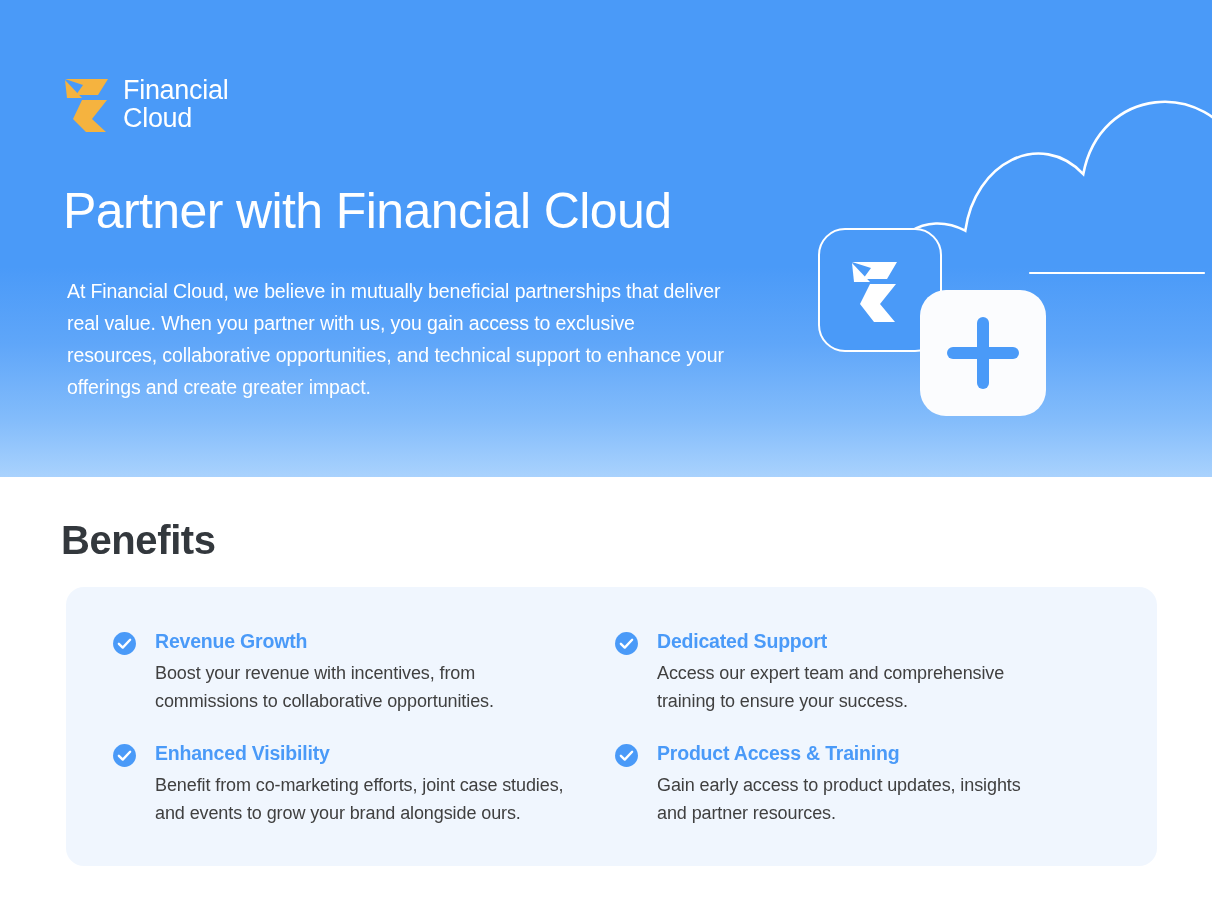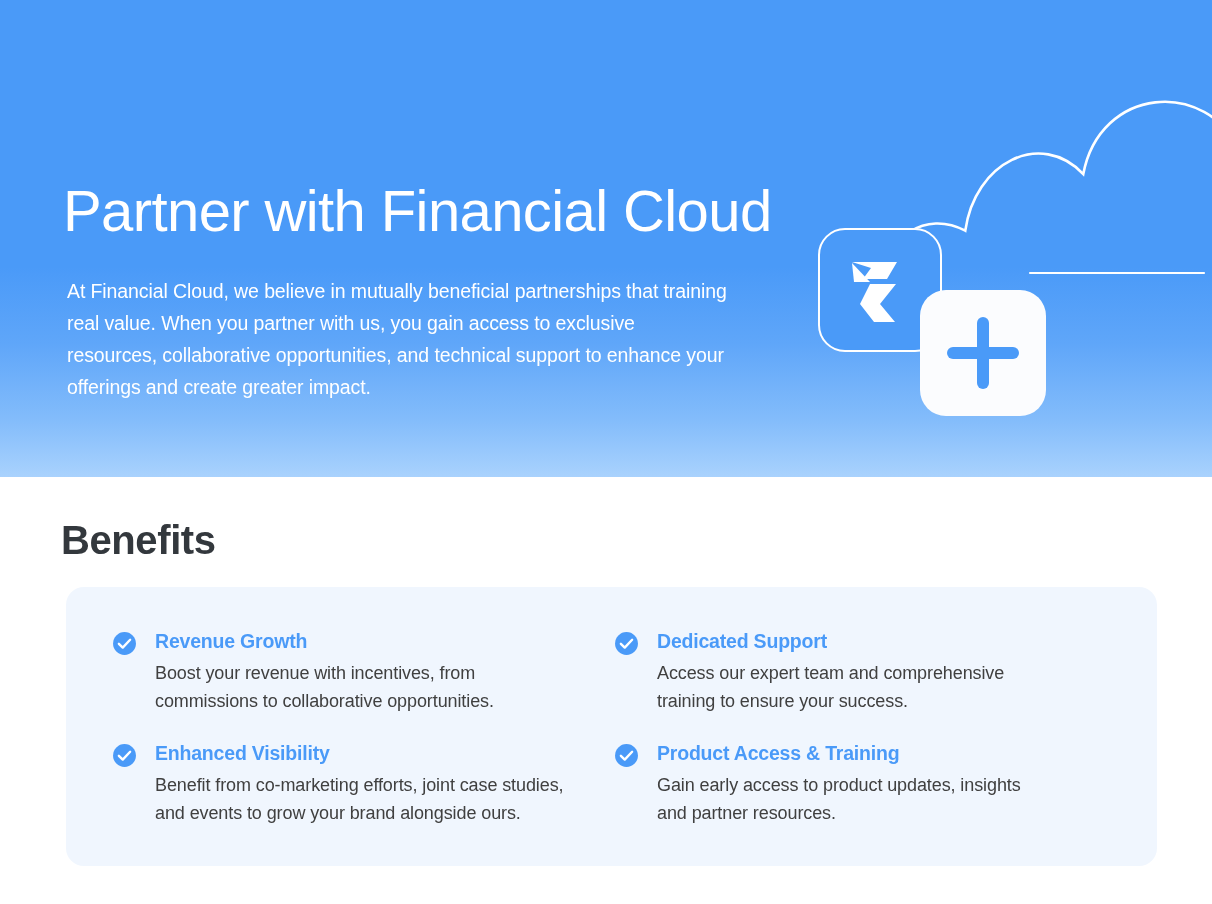--- a/index.html
+++ b/index.html
@@ -60,21 +60,21 @@
     letter-spacing: -0.3px;
     white-space: pre-line;
   }
 
   .hero-title {
     position: absolute;
     left: 63px;
     top: 181px;
     margin: 0;
     color: #ffffff;
-    font-size: 58px;
+    font-size: 50px;
     line-height: 60px;
     font-weight: 400;
     letter-spacing: -0.6px;
     z-index: 4;
   }
 
   .hero-sub {
     position: absolute;
     left: 67px;
     top: 275px;
@@ -183,23 +183,34 @@
 
     <g>
       <rect x="128" y="290" width="126" height="126" rx="26" ry="26" fill="#fbfcfe"></rect>
       <g stroke="#4a9af8" stroke-width="12" stroke-linecap="round">
         <line x1="191" y1="323" x2="191" y2="383"></line>
         <line x1="161" y1="353" x2="221" y2="353"></line>
       </g>
     </g>
   </svg>
 
+  <div class="logo">
+    <svg class="logo-mark" viewBox="0 0 47 56" aria-hidden="true">
+      <g fill="#f5b33f">
+        <path d="M1 3 L44 3 L34 19 L12 19 L19 9 Z"></path>
+        <path d="M1 4 L18 22 L3 22 Z"></path>
+        <path d="M18 24 L43 24 L28 43 L42 56 L22 56 L9 43 Z"></path>
+      </g>
+    </svg>
+    <div class="logo-text"><span>Financial</span>
+<span>Cloud</span></div>
+  </div>
 
   <h1 class="hero-title">Partner with Financial Cloud</h1>
-  <p class="hero-sub">At Financial Cloud, we believe in mutually beneficial partnerships that training real value. When you partner with us, you gain access to exclusive resources, collaborative opportunities, and technical support to enhance your offerings and create greater impact.</p>
+  <p class="hero-sub">At Financial Cloud, we believe in mutually beneficial partnerships that deliver real value. When you partner with us, you gain access to exclusive resources, collaborative opportunities, and technical support to enhance your offerings and create greater impact.</p>
 </section>
 
 <section class="benefits">
   <h2 class="section-title">Benefits</h2>
 
   <div class="benefits-card">
     <div class="benefits-grid">
 
       <div class="benefit">
         <svg class="benefit-check" viewBox="0 0 24 24" aria-hidden="true">

